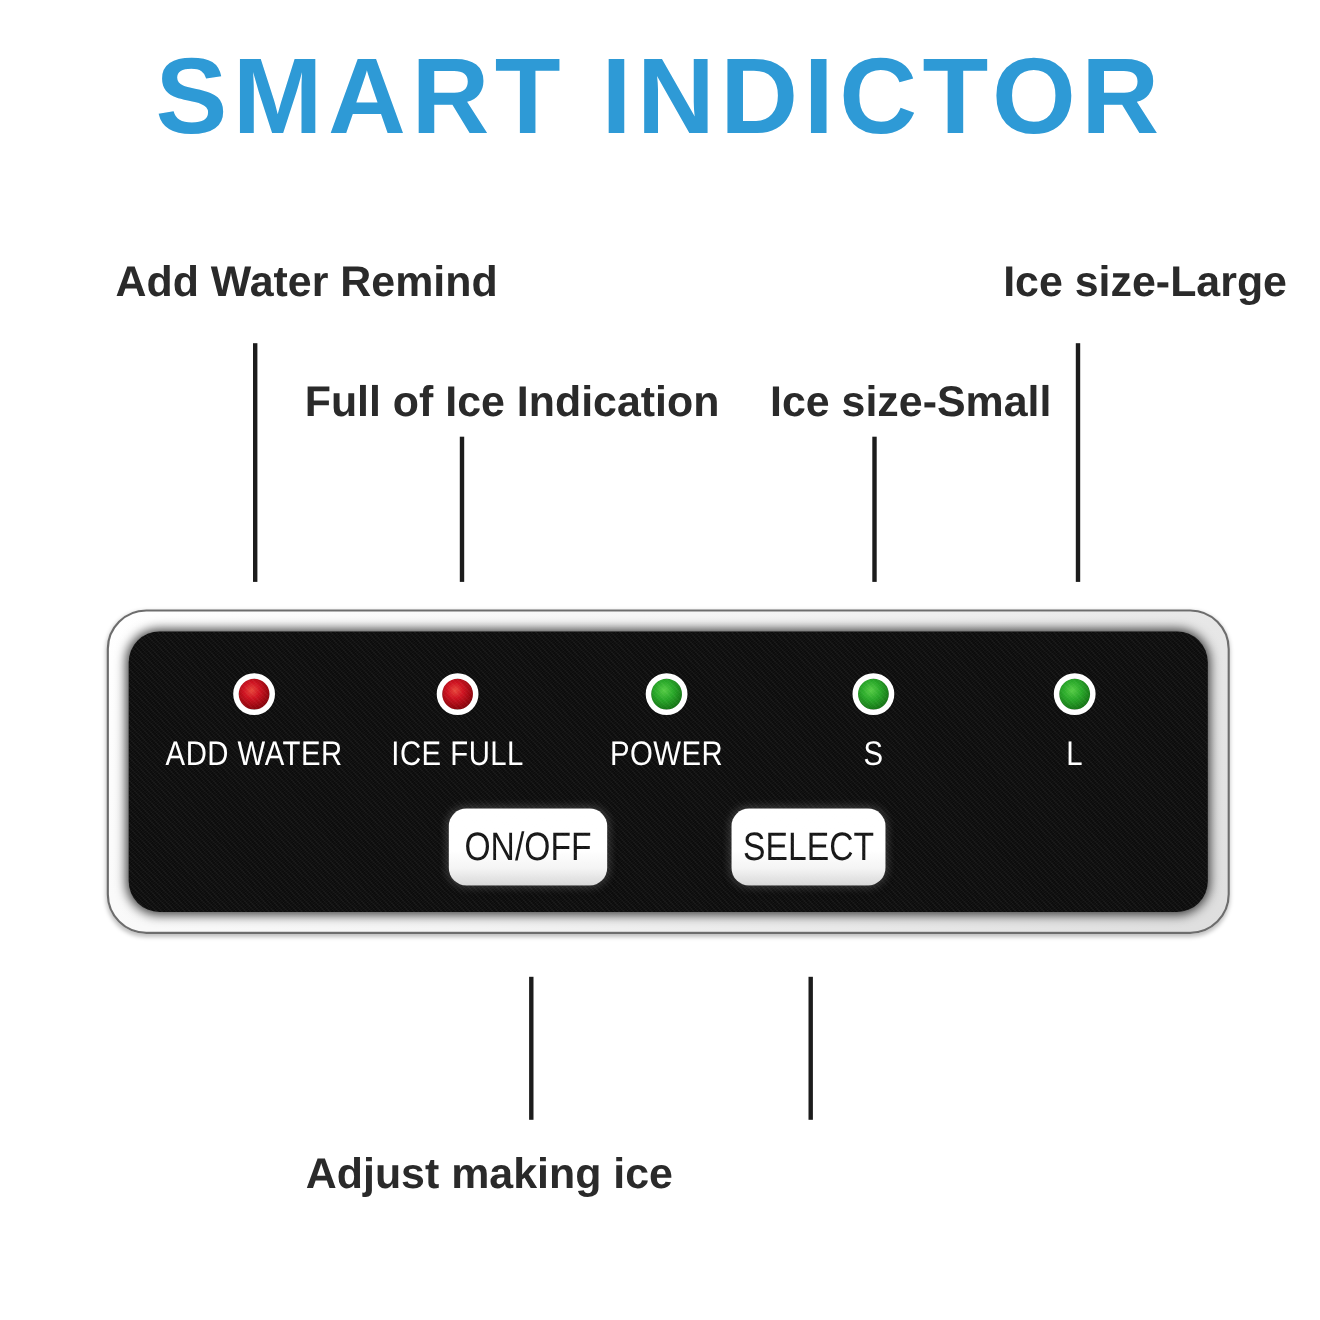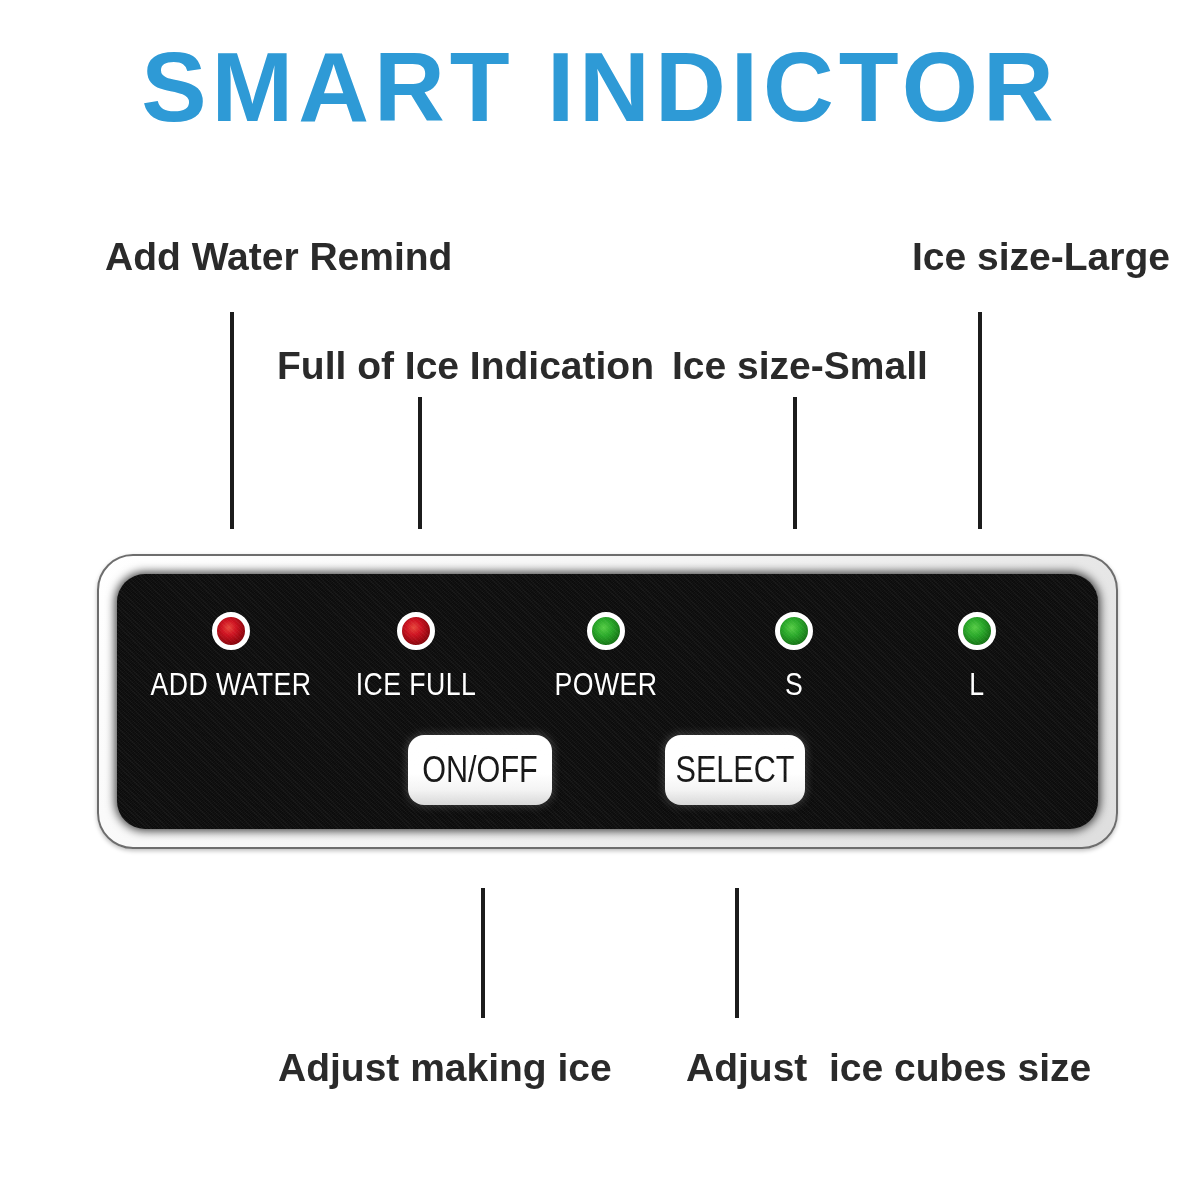--- a/index.html
+++ b/index.html
@@ -15,21 +15,21 @@
     color:var(--accent,#2E9AD6);white-space:nowrap;
   }
   
   .callout{
     position:absolute;font-size:39px;font-weight:bold;
     color:var(--text-dark,#2a2a2a);white-space:pre;line-height:36px;
   }
   .co-add-water{left:105px;top:239px;}
   .co-ice-large{left:868px;top:239px;margin-left:44px;}
   .co-ice-full{left:277px;top:348px;}
-  .co-ice-small{left:672px;top:348px;}
+  .co-ice-small{left:700px;top:348px;}
   .co-start{left:278px;top:1050px;}
   .co-adjust{left:686px;top:1050px;}
   
   .cline{position:absolute;width:4px;background:var(--line,#1c1c1c);}
   .l-add-water{left:230px;top:312px;height:217px;}
   .l-ice-full{left:418px;top:397px;height:132px;}
   .l-ice-small{left:793px;top:397px;height:132px;}
   .l-ice-large{left:978px;top:312px;height:217px;}
   .l-onoff{left:481px;top:888px;height:130px;}
   .l-select{left:735px;top:888px;height:130px;}
@@ -126,15 +126,14 @@
         <span>SELECT</span>
       </button>
 
     </div>
   </div>
 
   <div class="cline l-onoff"></div>
   <div class="cline l-select"></div>
 
   <div class="callout co-start">Adjust making ice</div>
-  <div class="callout co-adjust">Adjust  ice cubes size</div>
 
 </div>
 
 </body></html>

